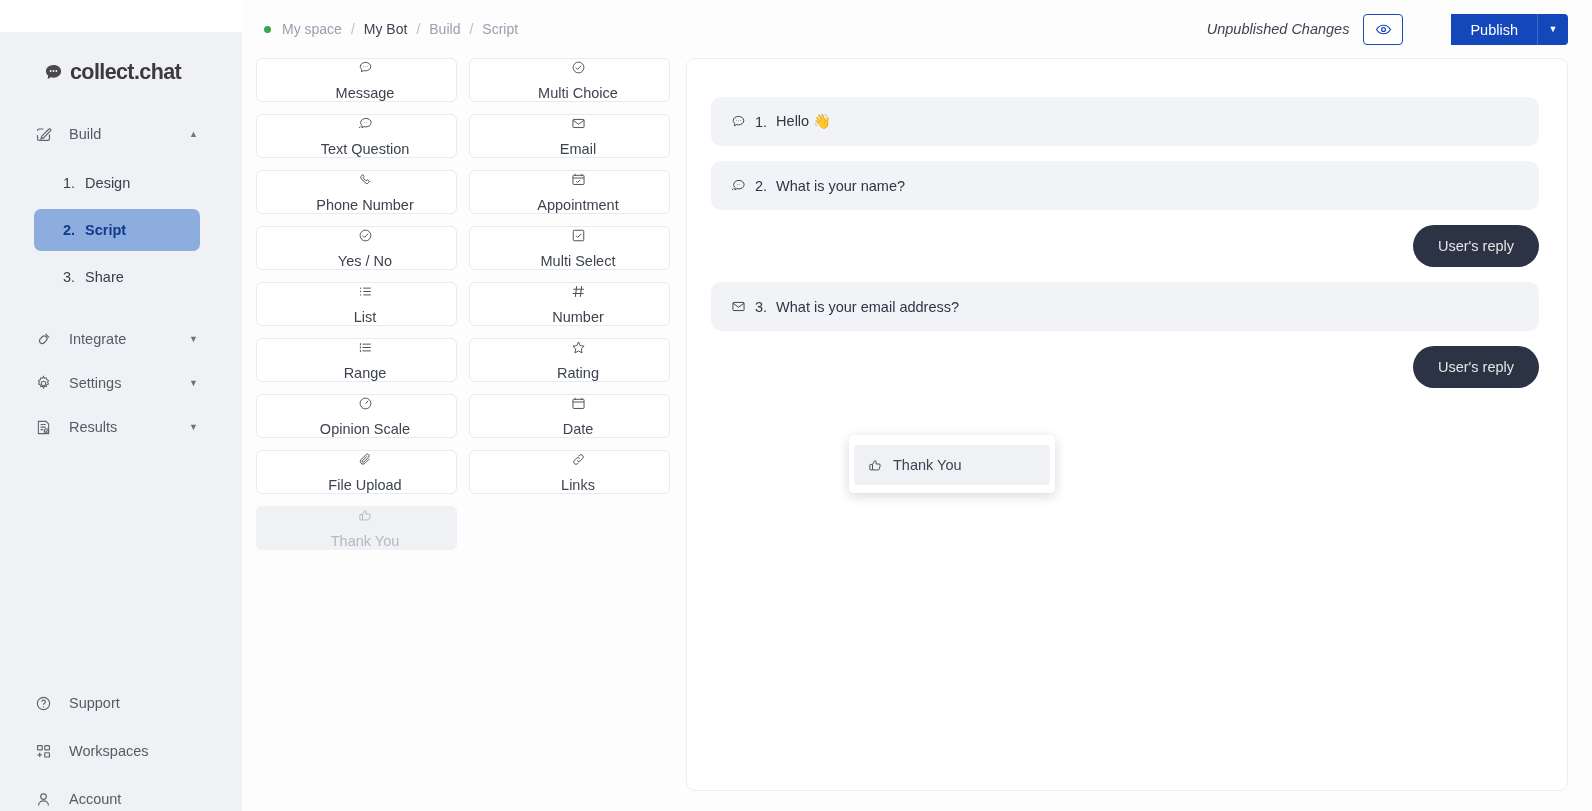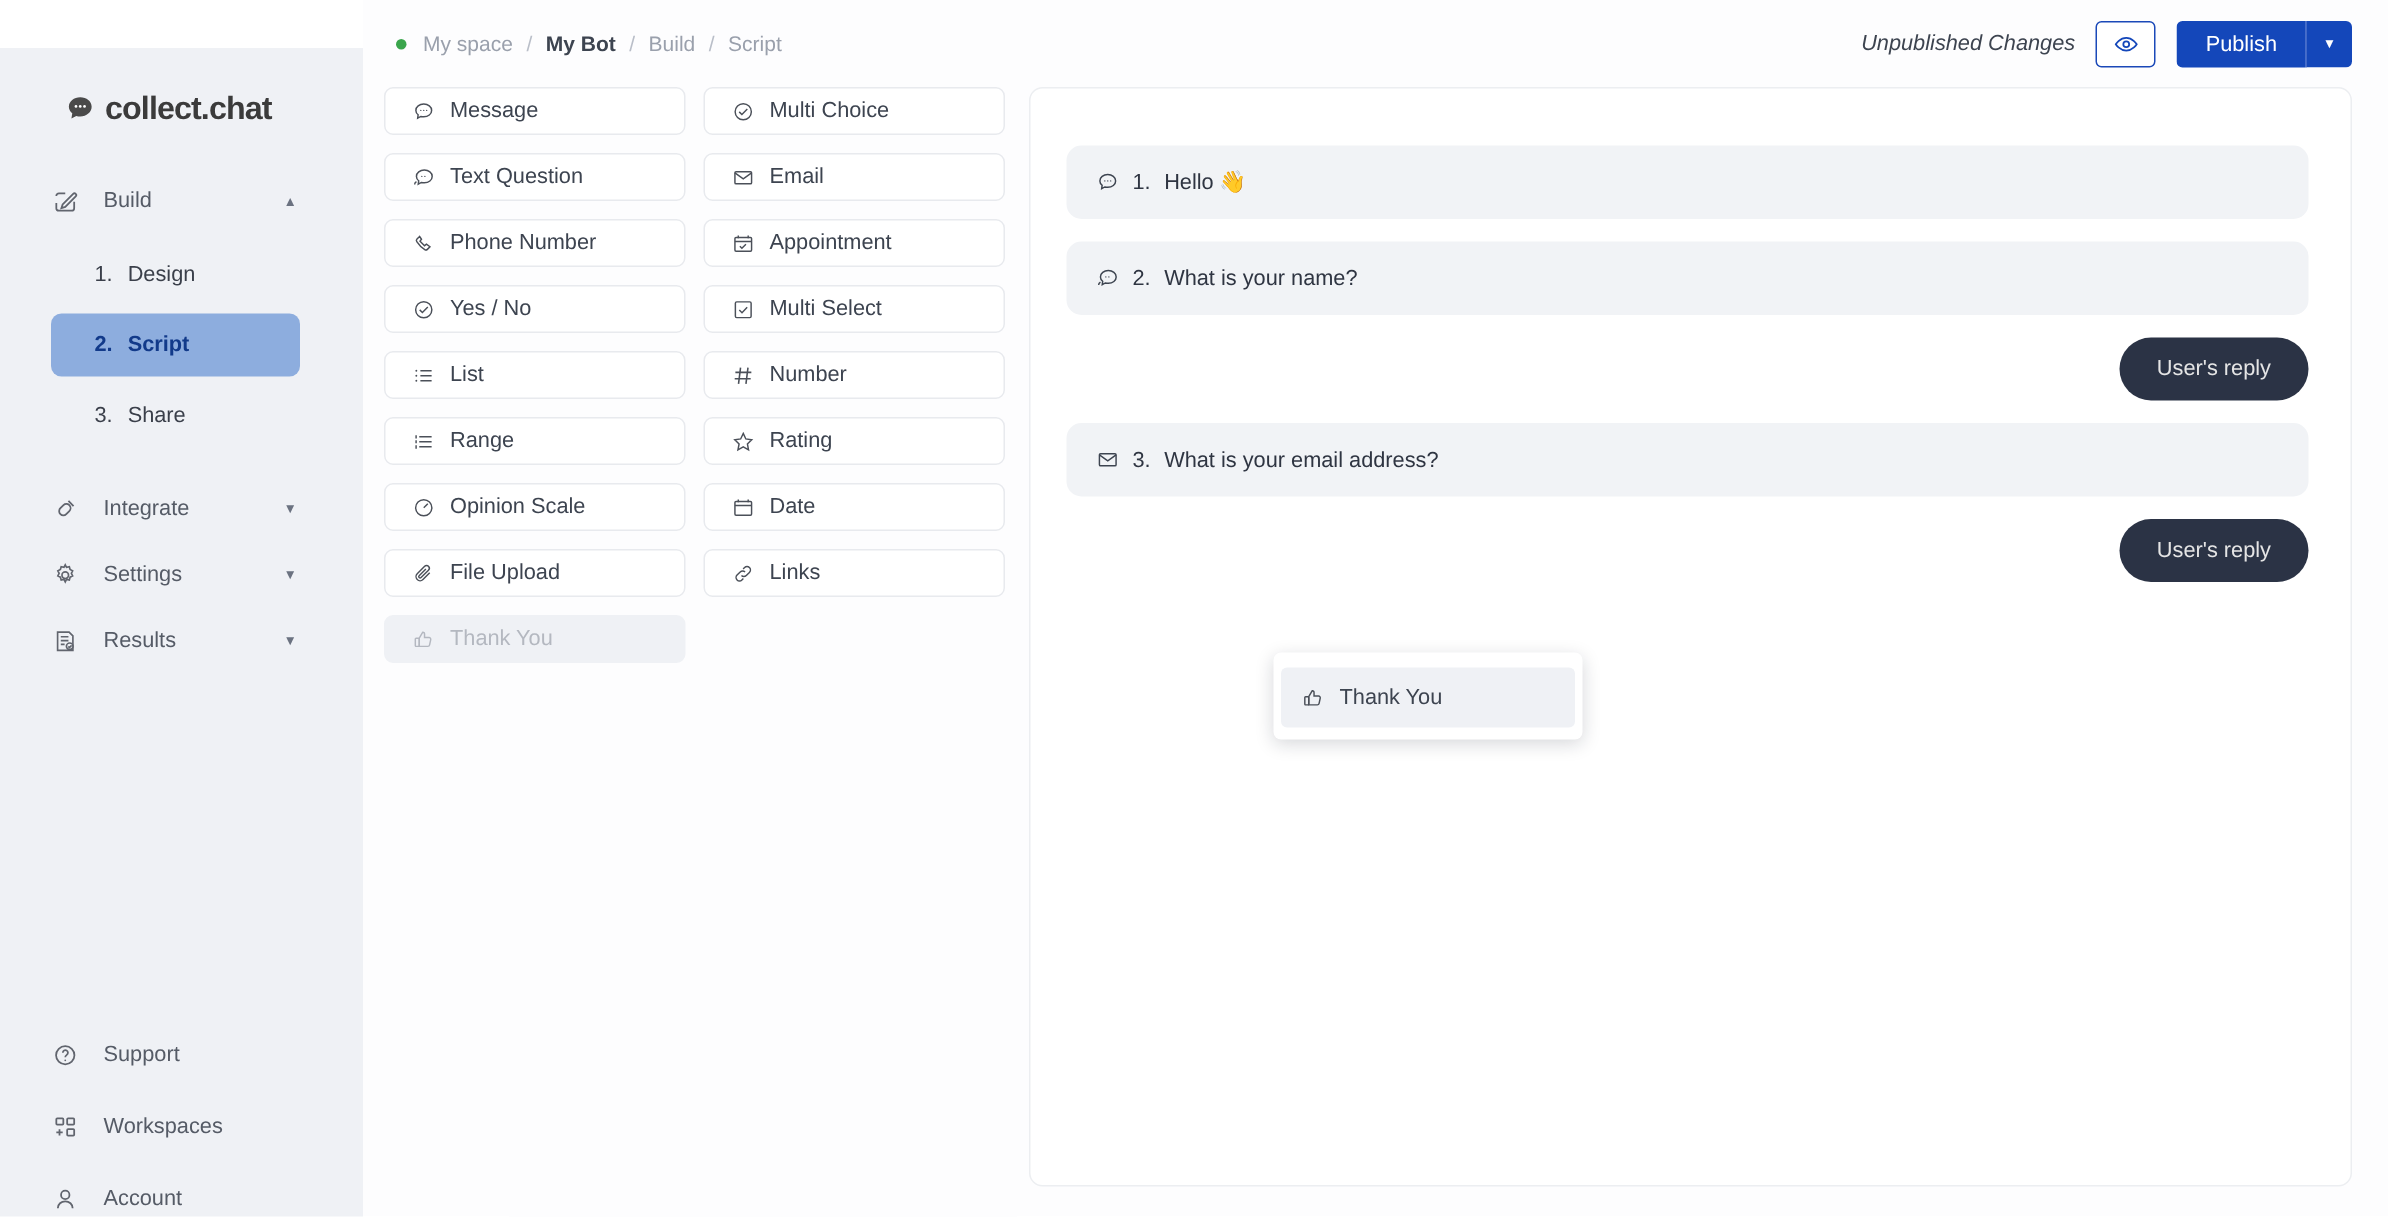--- a/index.html
+++ b/index.html
@@ -55,47 +55,47 @@
   
   .main { flex: 1; position: relative; background: #fdfdfe; }
   .topbar {
     height: 58px; display: flex; align-items: center;
     padding: 0 24px 0 22px;
     gap: 16px;
   }
   .crumbs { display: flex; align-items: center; gap: 9px; font-size: 14px; }
   .dot-green { width: 7px; height: 7px; border-radius: 50%; background: #3aa54c; margin-right: 2px; }
   .crumb { color: #9aa0ac; }
-  .crumb.strong { color: #3d4450; font-weight: bold; }
+  .crumb.strong { color: #3d4450; font-weight: normal; }
   .sep { color: #b9bec8; }
   .top-right { margin-left: auto; display: flex; align-items: center; gap: 14px; }
   .unpub { font-style: italic; font-size: 14.5px; color: #3d4450; }
   .eye-btn {
     width: 40px; height: 31px; border: 1px solid #1b49b8; border-radius: 4px;
     background: #fff; display: flex; align-items: center; justify-content: center;
     cursor: pointer;
   }
   .publish-wrap { display: flex; height: 31px; border-radius: 4px; overflow: hidden; }
   .publish-btn {
     background: #1447ba; color: #fff; font-size: 14.5px;
-    padding: 16px 19px; display: flex; align-items: center; cursor: pointer;
+    padding: 16px 19px; display: flex; align-items: center; cursor: pointer; margin-left: 34px;
   }
   .publish-caret {
     background: #1447ba; width: 31px; display: flex; align-items: center; justify-content: center;
     border-left: 1px solid #4169c9; color: #fff; font-size: 9px; cursor: pointer;
   }
 
   
   .body-area { display: flex; padding: 0 24px 0 14px; height: 753px; }
   .palette { display: flex; gap: 12px; padding-left: 0px; }
   .pal-col { display: flex; flex-direction: column; gap: 12px; width: 201px; }
   .pal-item {
-    height: 32px; border: 1px solid #e8eaee; border-radius: 6px;
+    height: 44px; border: 1px solid #e8eaee; border-radius: 6px;
     background: #fff; display: flex; align-items: center; gap: 10px;
-    padding-left: 17px; font-size: 14.5px; color: #3d4450; cursor: grab;
+    padding-left: 17px; font-size: 14.5px; color: #3d4450; cursor: grab; flex-direction: column;
   }
   .pal-item.ghost { background: #eff1f5; border-color: #eff1f5; color: #b4b8c0; }
   .pal-item.ghost .pico { color: #b4b8c0; }
   .pico { width: 16px; height: 16px; display: inline-flex; align-items: center; justify-content: center; color: #4b5059; }
 
   
   .script-panel {
     margin-left: 16px; flex: 1;
     background: #fff; border: 1px solid #eceef1; border-radius: 9px;
     height: 733px; padding: 38px 28px 0 24px;

